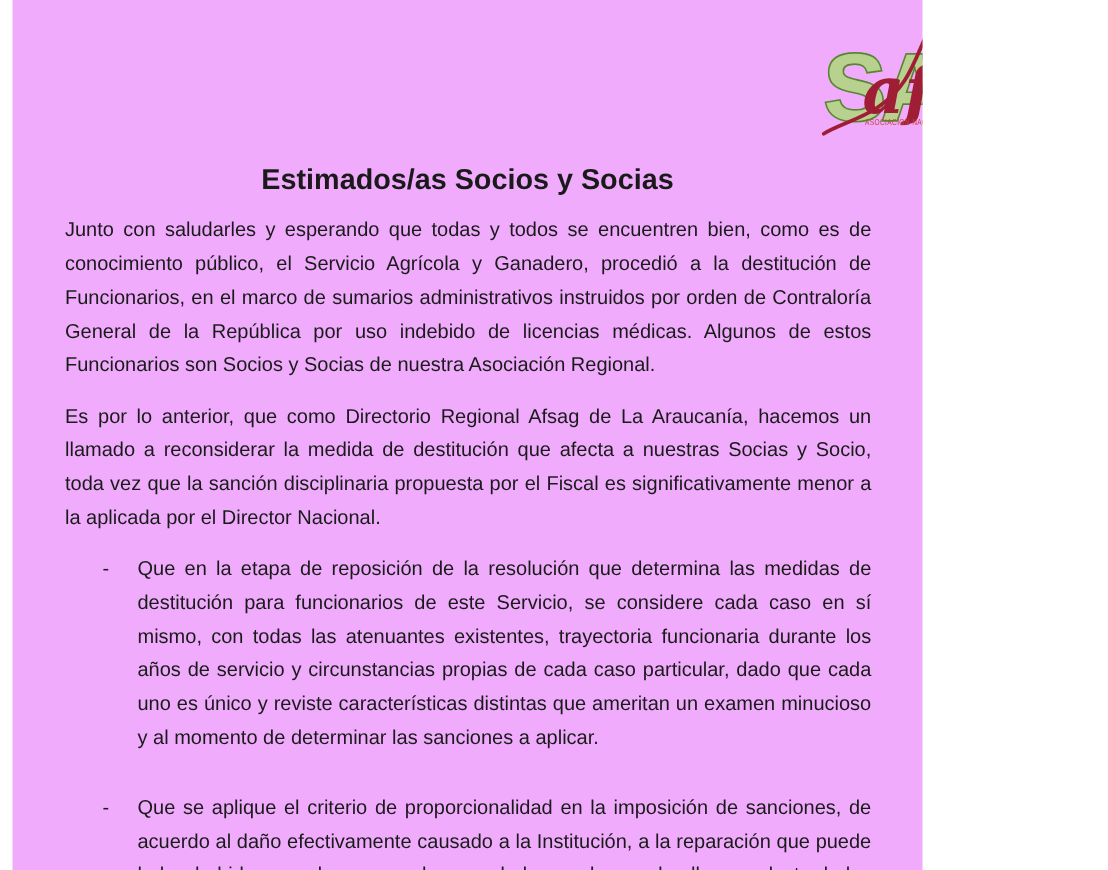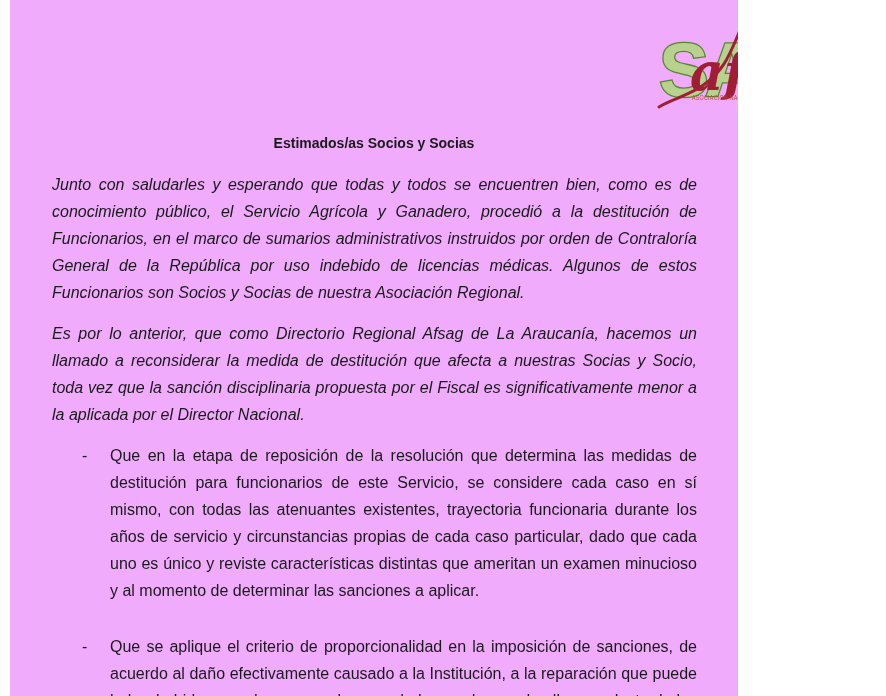--- a/index.html
+++ b/index.html
@@ -51,34 +51,33 @@
   .logo-subtitle{
     font-family:"Liberation Sans", sans-serif;
     font-size:7px;
     letter-spacing:0.4px;
     fill:var(--subtitle-red);
   }
   .doc-title{
     margin:131px 0 0 0;
     padding:0;
     text-align:center;
-    font-size:14px;
+    font-size:23px;
     line-height:24px;
     font-weight:bold;
     color:var(--text);
   }
   .content{
     margin:16px 41px 0 42px;
     font-size:16px;
     line-height:27px;
   }
   .content p{
     margin:0 0 14px 0;
     text-align:justify;
-    font-style:italic;
   }
   .content p.intro-list{
     margin-bottom:22px;
     text-align:left;
   }
   .bullet{
     position:relative;
     padding-left:58px;
     text-align:justify;
     margin-bottom:29px;

